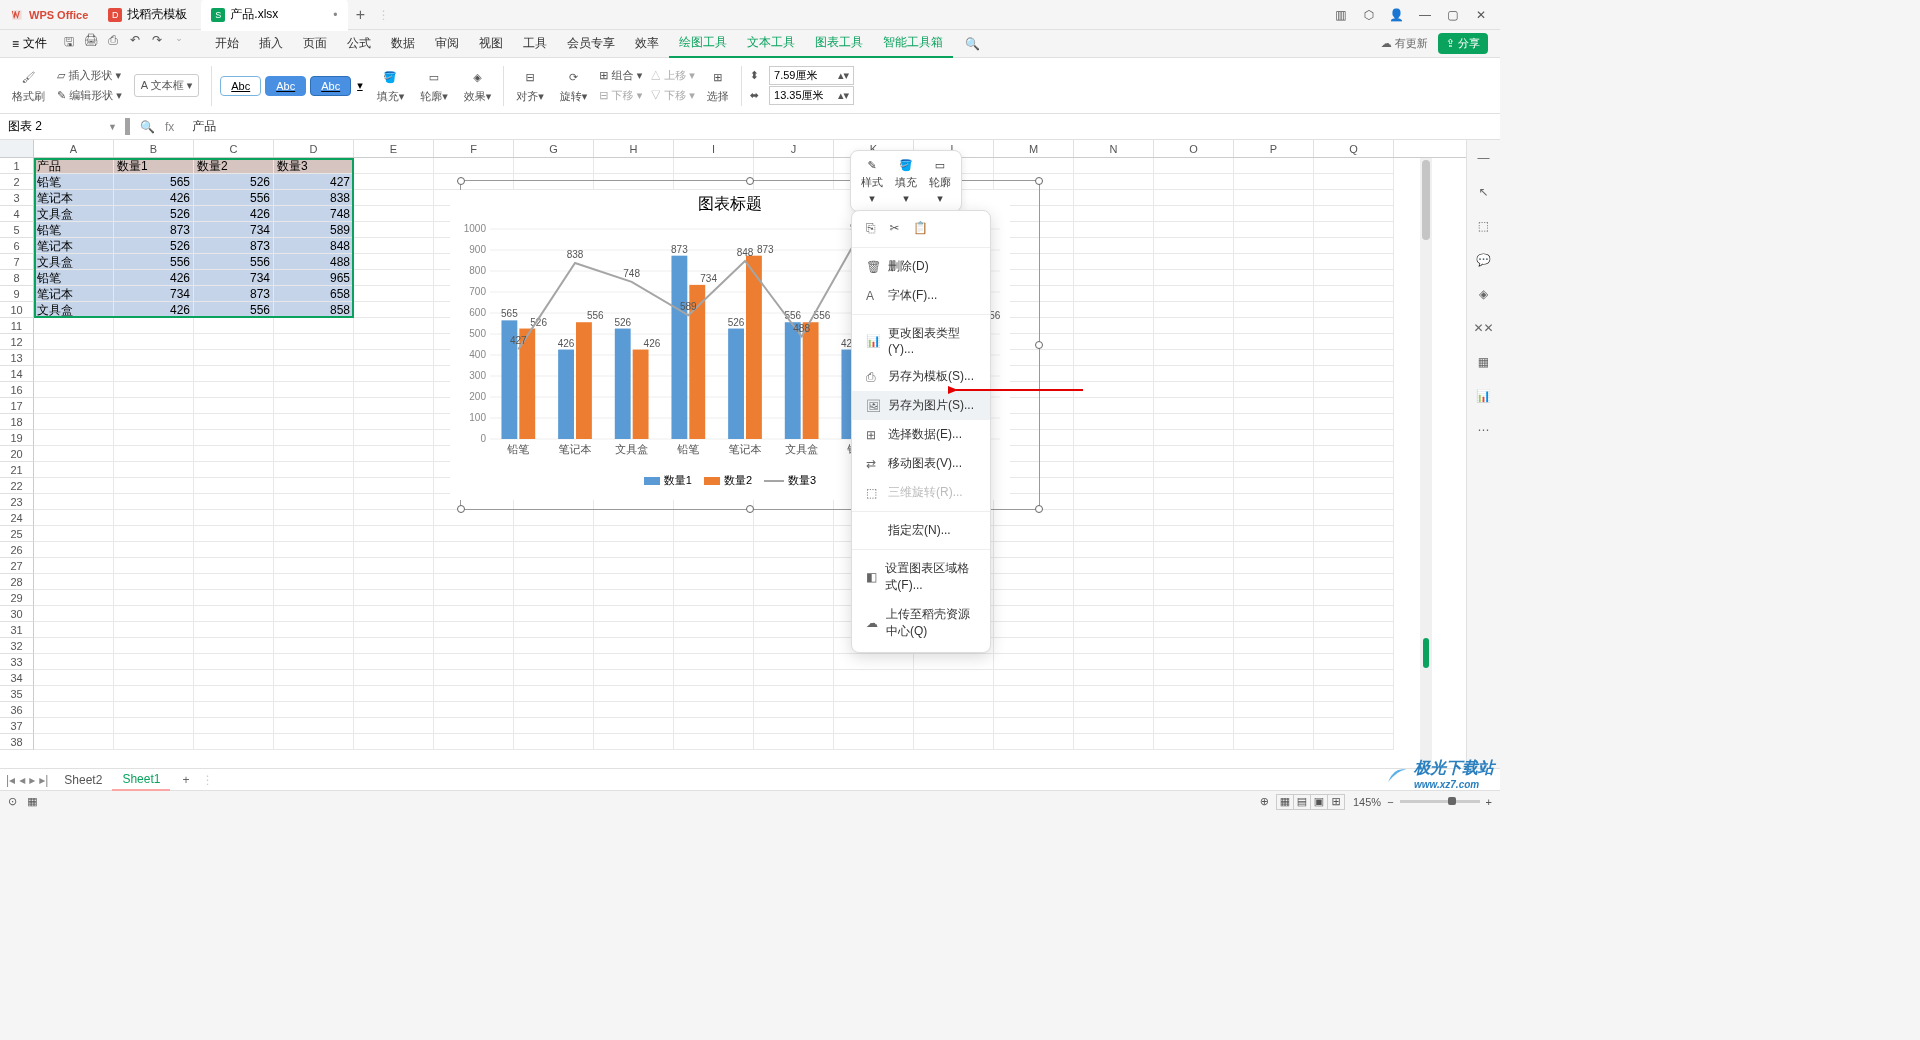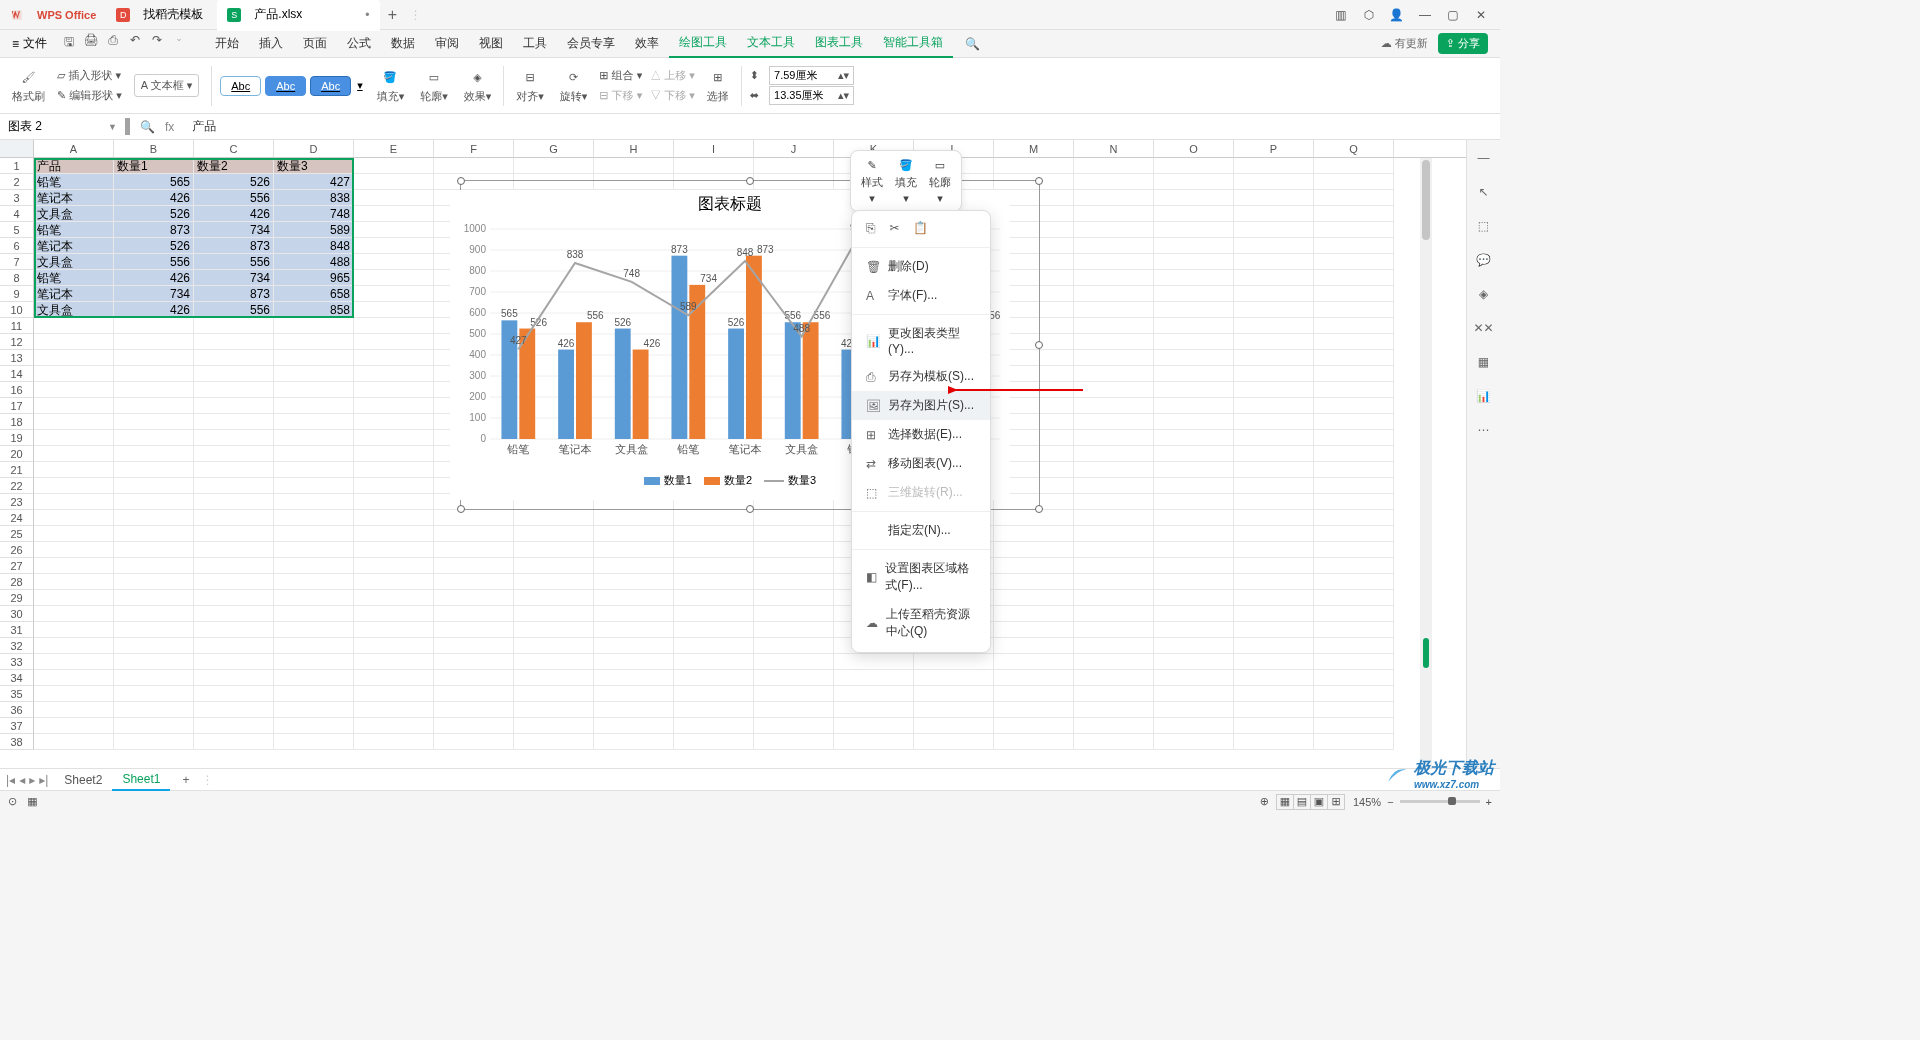--- a/index.html
+++ b/index.html
@@ -1,20 +1,20 @@
 <!DOCTYPE html>
 <html><head>
 <meta charset="utf-8">
 <style>
 * { margin: 0; padding: 0; box-sizing: border-box; font-family: "Microsoft YaHei", Arial, sans-serif; }
 body { background: #f5f5f5; width: 1500px; height: 812px; overflow: hidden; font-size: 12px; position: relative; }
 
 
 .titlebar { height: 30px; display: flex; align-items: center; background: #f5f5f5; border-bottom: 1px solid #e0e0e0; }
-.tab { display: flex; align-items: center; padding: 16px 10px; height: 25px; gap: 13px; cursor: pointer; }
+.tab { display: flex; align-items: center; padding: 16px 10px; height: 25px; gap: 5px; cursor: pointer; }
 .tab.wps { color: #d94838; font-weight: bold; font-size: 11px; }
 .tab.wps svg { width: 14px; height: 14px; }
 .tab.doc { background: #fff; border-radius: 5px 5px 0 0; margin-left: 4px; }
 .tab .badge { width: 14px; height: 14px; border-radius: 2px; display: flex; align-items: center; justify-content: center; flex-shrink: 0; }
 .newtab { width: 26px; text-align: center; font-size: 16px; color: #666; cursor: pointer; }
 .winctrl { margin-left: auto; display: flex; gap: 2px; padding-right: 6px; }
 .winctrl span { width: 26px; height: 26px; display: flex; align-items: center; justify-content: center; cursor: pointer; color: #555; }
 
 
 .menubar { height: 28px; display: flex; align-items: center; background: #f5f5f5; padding: 0 6px; gap: 2px; border-bottom: 1px solid #e0e0e0; }
@@ -92,21 +92,21 @@
 .ctxmenu .it .ic { width:14px; color:#666; display:flex; align-items:center;}
 .ctxmenu .sep { height:1px; background:#eee; margin:4px 0;}
 
 
 .arrow-anno { position:absolute; pointer-events:none;}
 
 
 .sheettabs { height: 22px; background: #fff; border-top: 1px solid #e0e0e0; display: flex; align-items: center; padding: 0 6px; gap: 6px; font-size: 12px; }
 .sheettabs .nav { display:flex; gap:4px; color:#888;}
 .sheettabs .stab { padding: 0 10px; height:22px; display:flex; align-items:center; cursor:pointer; color:#555;}
-.sheettabs .stab.active { color:#0aa35e; border-bottom:2px solid #0ea5e9; font-weight:500;}
+.sheettabs .stab.active { color:#0aa35e; border-bottom:2px solid #fca5a5; font-weight:500;}
 .sheettabs .add { color:#666; cursor:pointer; padding:0 6px;}
 
 
 .statusbar { height: 22px; background: #f5f5f5; border-top: 1px solid #e0e0e0; display: flex; align-items: center; padding: 0 8px; font-size: 11px; color: #555; gap: 10px;}
 .statusbar .right { margin-left:auto; display:flex; align-items:center; gap:8px;}
 .statusbar .viewbtns span { border:1px solid #ccc; width:18px; height:16px; display:inline-flex; align-items:center; justify-content:center; margin-left:-1px;}
 .statusbar .zoom { display:flex; align-items:center; gap:6px;}
 .statusbar .zoom .track { width:80px; height:3px; background:#ccc; position:relative;}
 .statusbar .zoom .track .knob { position:absolute; width:8px; height:8px; background:#666; border-radius:2px; top:-3px; left:60%;}
 

